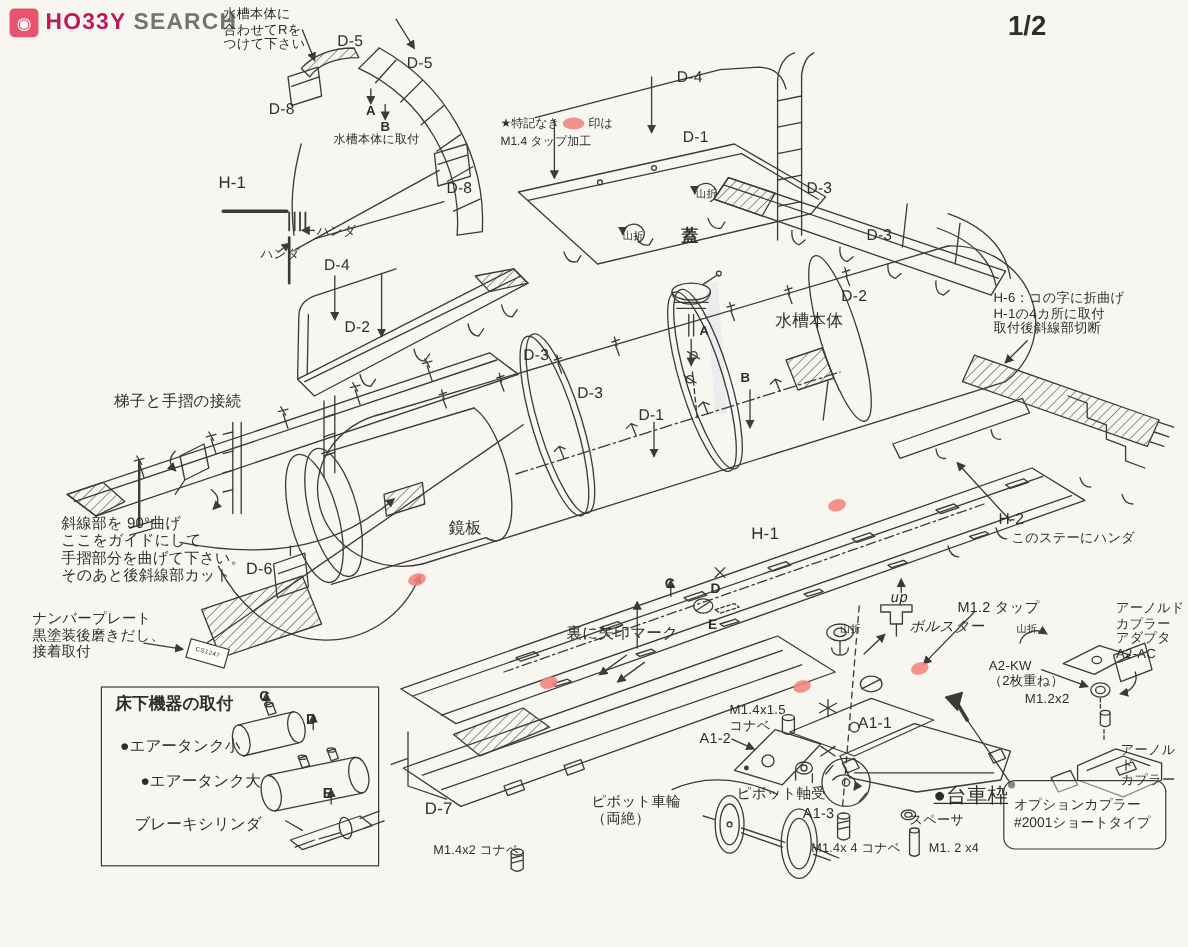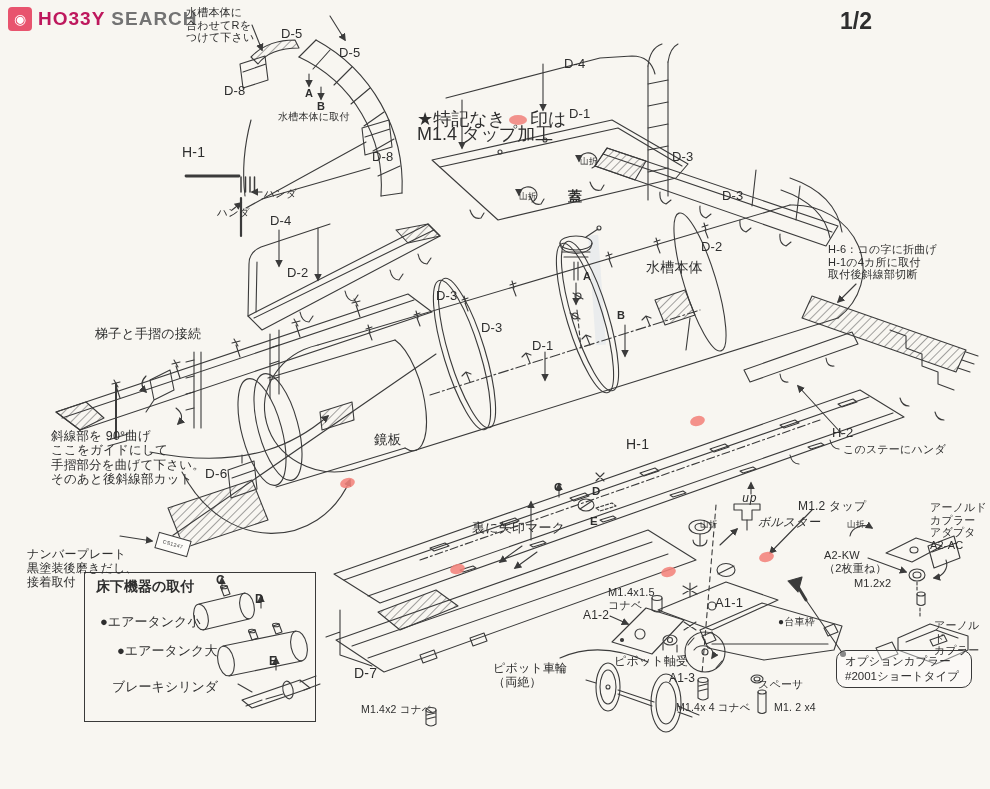--- a/index.html
+++ b/index.html
@@ -24,28 +24,28 @@
   
   #logo{position:absolute;left:8px;top:7px;display:flex;align-items:center;gap:6px}
   #logo .mark{width:24px;height:24px;border-radius:4px;background:#e8546e;
     display:flex;align-items:center;justify-content:center;color:#fff;font-size:14px;font-weight:bold}
   #logo .w1{font-size:19px;font-weight:bold;color:#be185d;letter-spacing:1px}
   #logo .w2{font-size:19px;font-weight:bold;color:#737373;letter-spacing:1px}
   
   #title{position:absolute;left:394px;top:4px;font-size:15px;font-weight:600;line-height:19px;white-space:pre-line}
   #pageno{position:absolute;left:840px;top:8px;font-size:23px;font-weight:600}
   
-  #tapnote{position:absolute;left:417px;top:112px;font-size:18px;line-height:15px}
+  #tapnote{position:absolute;left:417px;top:96px;font-size:10px;line-height:15px}
   #tapnote .oval{display:inline-block;width:18px;height:10px;border-radius:50%;background:#f2928c;vertical-align:middle;margin:0 3px}
   
   .framebox{position:absolute;border:1.6px solid #3a3a3a;background:transparent}
   #ufbox-title{position:absolute;left:96px;top:578px;font-size:14px;font-weight:bold}
   .ufitem{position:absolute;font-size:13px}
   .rbox{position:absolute;border:1.4px solid #3a3a3a;border-radius:10px;
-    padding:3px 8px;font-size:11.5px;line-height:15px;white-space:pre-line;background:rgba(255,255,255,.4)}
+    padding:13px 8px;font-size:11.5px;line-height:15px;white-space:pre-line;background:rgba(255,255,255,.4)}
   #bogienote{font-size:12.5px;font-weight:600;line-height:16px;border-radius:8px}
   
   #plate{position:absolute;left:156px;top:536px;width:32px;height:15px;border:1px solid #3a3a3a;
     background:#fdfcf9;transform:rotate(16deg);font-size:5px;text-align:center;line-height:14px;letter-spacing:.5px}
 </style>
 </head>
 <body>
 
 <div id="canvas">
 
@@ -365,21 +365,21 @@
       <div class="lbl b" style="left: 617px; top: 309px; font-size: 11px;">B</div>
       <div class="lbl" style="left: 436px; top: 289px; font-size: 13px;">D-3</div>
       <div class="lbl" style="left: 481px; top: 321px; font-size: 13px;">D-3</div>
       <div class="lbl" style="left: 532px; top: 339px; font-size: 13px;">D-1</div>
       <div class="lbl" style="left: 95px; top: 327px; font-size: 13px;">梯子と手摺の接続</div>
       <div class="lbl" style="left: 51px; top: 429px; font-size: 12.5px;">斜線部を 90°曲げ
 ここをガイドにして
 手摺部分を曲げて下さい。
 そのあと後斜線部カット</div>
       <div class="lbl" style="left: 205px; top: 466px; font-size: 13.5px;">D-6</div>
-      <div class="lbl" style="left: 27px; top: 509px; font-size: 12px; margin-top: 39px;">ナンバープレート
+      <div class="lbl" style="left: 27px; top: 509px; font-size: 12px;">ナンバープレート
 黒塗装後磨きだし、
 接着取付</div>
       <div class="lbl" style="left: 374px; top: 432px; font-size: 13.5px;">鏡板</div>
       <div class="lbl" style="left: 626px; top: 436px; font-size: 14px;">H-1</div>
       <div class="lbl b" style="left: 554px; top: 481px; font-size: 11.5px;">C</div>
       <div class="lbl b" style="left: 592px; top: 485px; font-size: 11.5px;">D</div>
       <div class="lbl b" style="left: 590px; top: 515px; font-size: 11.5px;">E</div>
       <div class="lbl" style="left: 472px; top: 521px; font-size: 13px;">裏に矢印マーク</div>
       <div class="lbl" style="left: 828px; top: 243px; font-size: 11px;">H-6：コの字に折曲げ
 H-1の4カ所に取付
@@ -406,21 +406,21 @@
       <div class="lbl" style="left: 583px; top: 609px; font-size: 12px;">A1-2</div>
       <div class="lbl" style="left: 614px; top: 655px; font-size: 12px;">ピボット軸受</div>
       <div class="lbl" style="left: 669px; top: 672px; font-size: 12px;">A1-3</div>
       <div class="lbl" style="left: 493px; top: 662px; font-size: 12px;">ピボット車輪
 （両絶）</div>
       <div class="lbl" style="left: 354px; top: 665px; font-size: 14px;">D-7</div>
       <div class="lbl" style="left: 361px; top: 703px; font-size: 10.5px;">M1.4x2 コナベ</div>
       <div class="lbl" style="left: 676px; top: 701px; font-size: 10.5px;">M1.4x 4 コナベ</div>
       <div class="lbl" style="left: 758px; top: 678px; font-size: 11px;">スペーサ</div>
       <div class="lbl" style="left: 774px; top: 701px; font-size: 10.5px;">M1. 2 x4</div>
-      <div class="lbl" style="left: 778px; top: 616px; font-size: 10px;">●台車枠</div>
+      <div class="lbl" style="left: 778px; top: 653px; font-size: 17px; text-decoration: underline;">●台車枠</div>
       <div class="lbl b" style="left: 216px; top: 574px; font-size: 12px;">C</div>
       <div class="lbl b" style="left: 255px; top: 593px; font-size: 12px;">D</div>
       <div class="lbl b" style="left: 269px; top: 655px; font-size: 12px;">E</div>
       <div class="dot" style="left: 340px; top: 478px; background: rgb(242, 131, 123);"></div>
       <div class="dot" style="left: 450px; top: 564px; background: rgb(242, 131, 123);"></div>
       <div class="dot" style="left: 661px; top: 567px; background: rgb(242, 131, 123);"></div>
       <div class="dot" style="left: 690px; top: 416px; background: rgb(242, 131, 123);"></div>
       <div class="dot" style="left: 759px; top: 552px; background: rgb(242, 131, 123);"></div>
     </div>
 </div>

